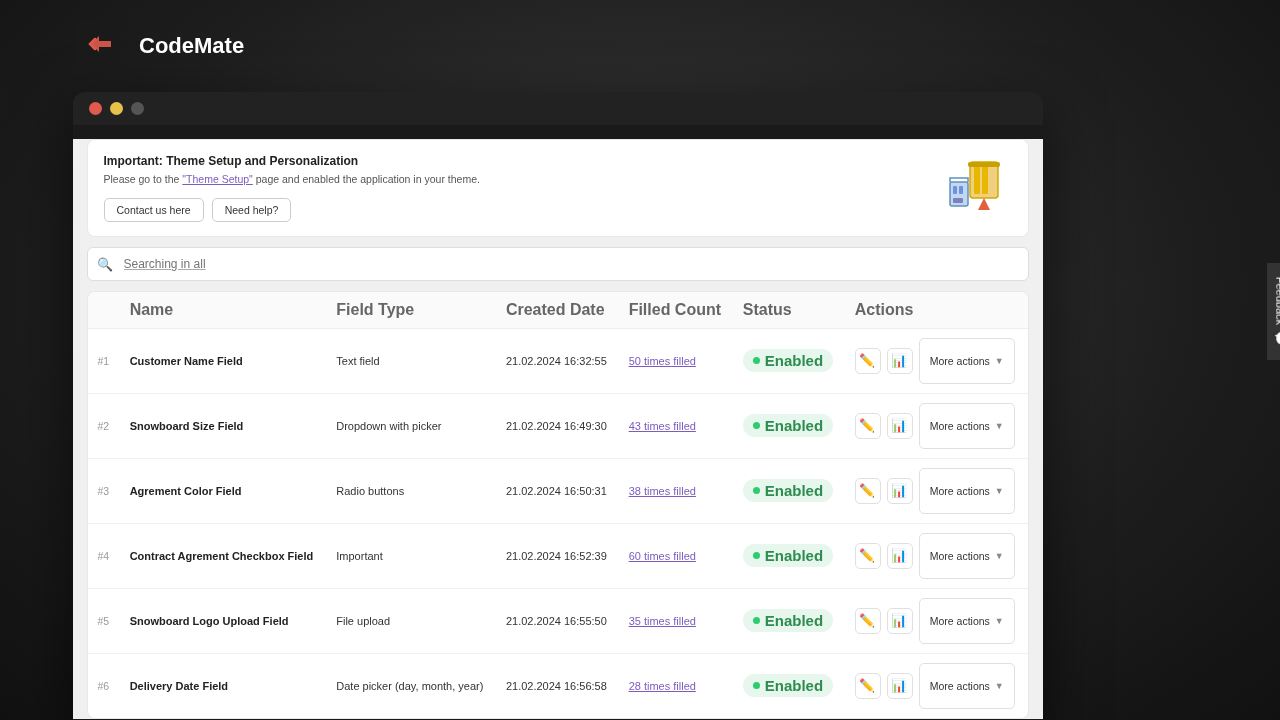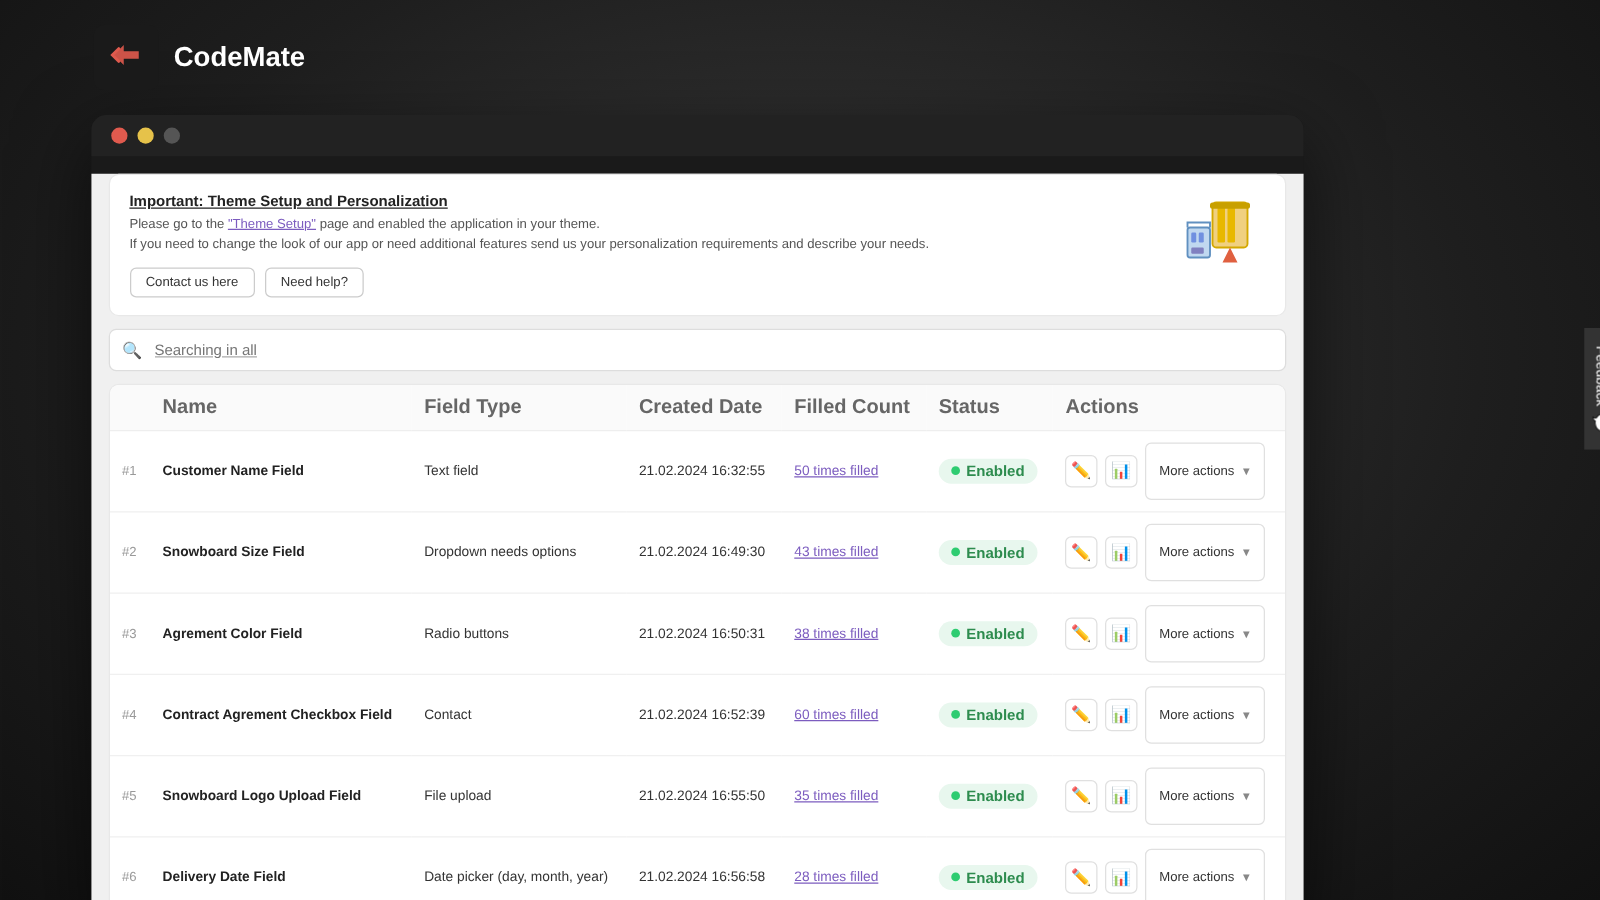--- a/index.html
+++ b/index.html
@@ -124,21 +124,20 @@
       border: 1px solid #e8e8e8;
     }
 
     .notice-content { flex: 1; }
 
     .notice-title {
       font-size: 12px;
       font-weight: 700;
       color: #222;
       margin-bottom: 4px;
-      text-decoration: underline;
     }
 
     .notice-body {
       font-size: 10.5px;
       color: #555;
       line-height: 1.5;
     }
 
     .notice-link {
       color: #7c5cbf;
@@ -259,21 +258,21 @@
     }
 
     .status-badge {
       display: inline-flex;
       align-items: center;
       gap: 5px;
       background: #e8f7ee;
       color: #2d8c4e;
       border-radius: 12px;
       padding: 3px 10px;
-      font-size: 12px;
+      font-size: 15px;
       font-weight: 600;
     }
 
     .status-dot {
       width: 7px;
       height: 7px;
       border-radius: 50%;
       background: #2ecc71;
       display: inline-block;
     }
@@ -362,21 +361,20 @@
     </div>
 
     <div class="app-panel">
 
       <div class="notice-banner">
         <div class="notice-content">
           <div class="notice-title">Important: Theme Setup and Personalization</div>
           <div class="notice-body">
             Please go to the <span class="notice-link">"Theme Setup"</span> page and enabled the application in your theme.
           </div>
-          <div class="notice-body">If you need to change the look of our app or need additional features send us your personalization requirements and describe your needs.</div>
           <div class="notice-buttons">
             <button class="notice-btn">Contact us here</button>
             <button class="notice-btn">Need help?</button>
           </div>
         </div>
         <div class="notice-img">
 
           <svg width="72" height="64" viewBox="0 0 72 64" fill="none">
             <rect x="30" y="8" width="28" height="36" rx="3" fill="#f0d080" stroke="#d4a800" stroke-width="1.5"></rect>
             <rect x="34" y="12" width="6" height="28" rx="1" fill="#e8b800"></rect>
@@ -433,21 +431,21 @@
           <button class="icon-btn" title="Analytics">📊</button>
           <button class="more-actions-btn">
             More actions <span class="chevron">▼</span>
           </button>
         </div>
       </td>
     </tr>
               <tr>
       <td class="row-num">#2</td>
       <td class="row-name">Snowboard Size Field</td>
-      <td>Dropdown needs options</td>
+      <td>Dropdown with picker</td>
       <td>21.02.2024 16:49:30</td>
       <td>
         <span class="filled-link">43 times filled</span>
       </td>
       <td>
         <span class="status-badge">
           <span class="status-dot"></span>
           Enabled
         </span>
       </td>
@@ -481,21 +479,21 @@
           <button class="icon-btn" title="Analytics">📊</button>
           <button class="more-actions-btn">
             More actions <span class="chevron">▼</span>
           </button>
         </div>
       </td>
     </tr>
               <tr>
       <td class="row-num">#4</td>
       <td class="row-name">Contract Agrement Checkbox Field</td>
-      <td>Contact</td>
+      <td>Important</td>
       <td>21.02.2024 16:52:39</td>
       <td>
         <span class="filled-link">60 times filled</span>
       </td>
       <td>
         <span class="status-badge">
           <span class="status-dot"></span>
           Enabled
         </span>
       </td>

